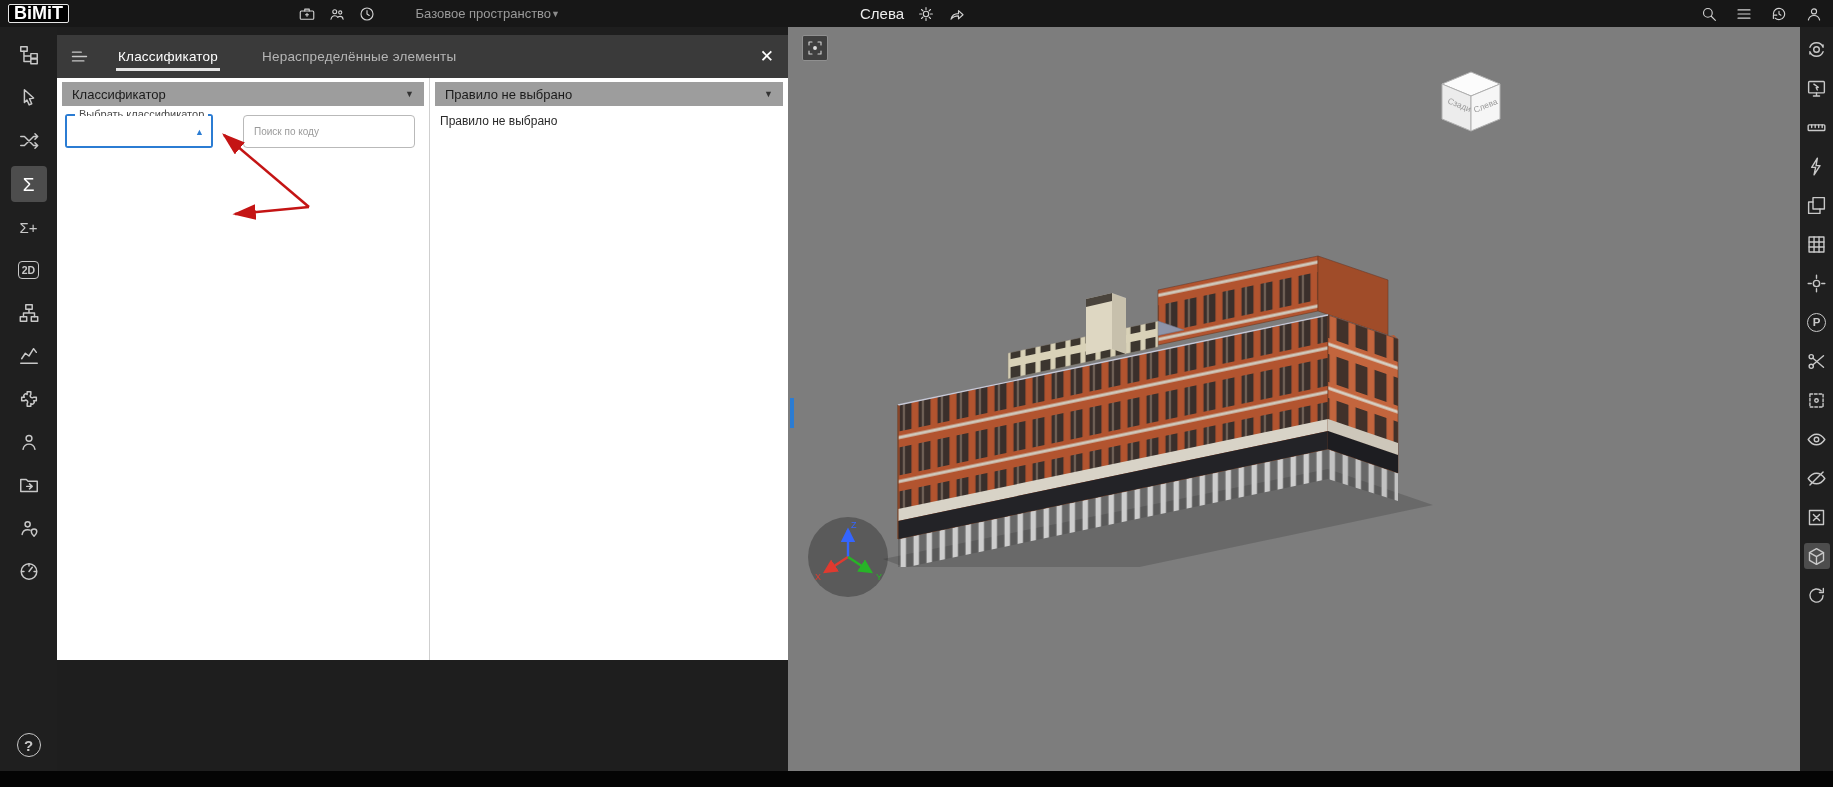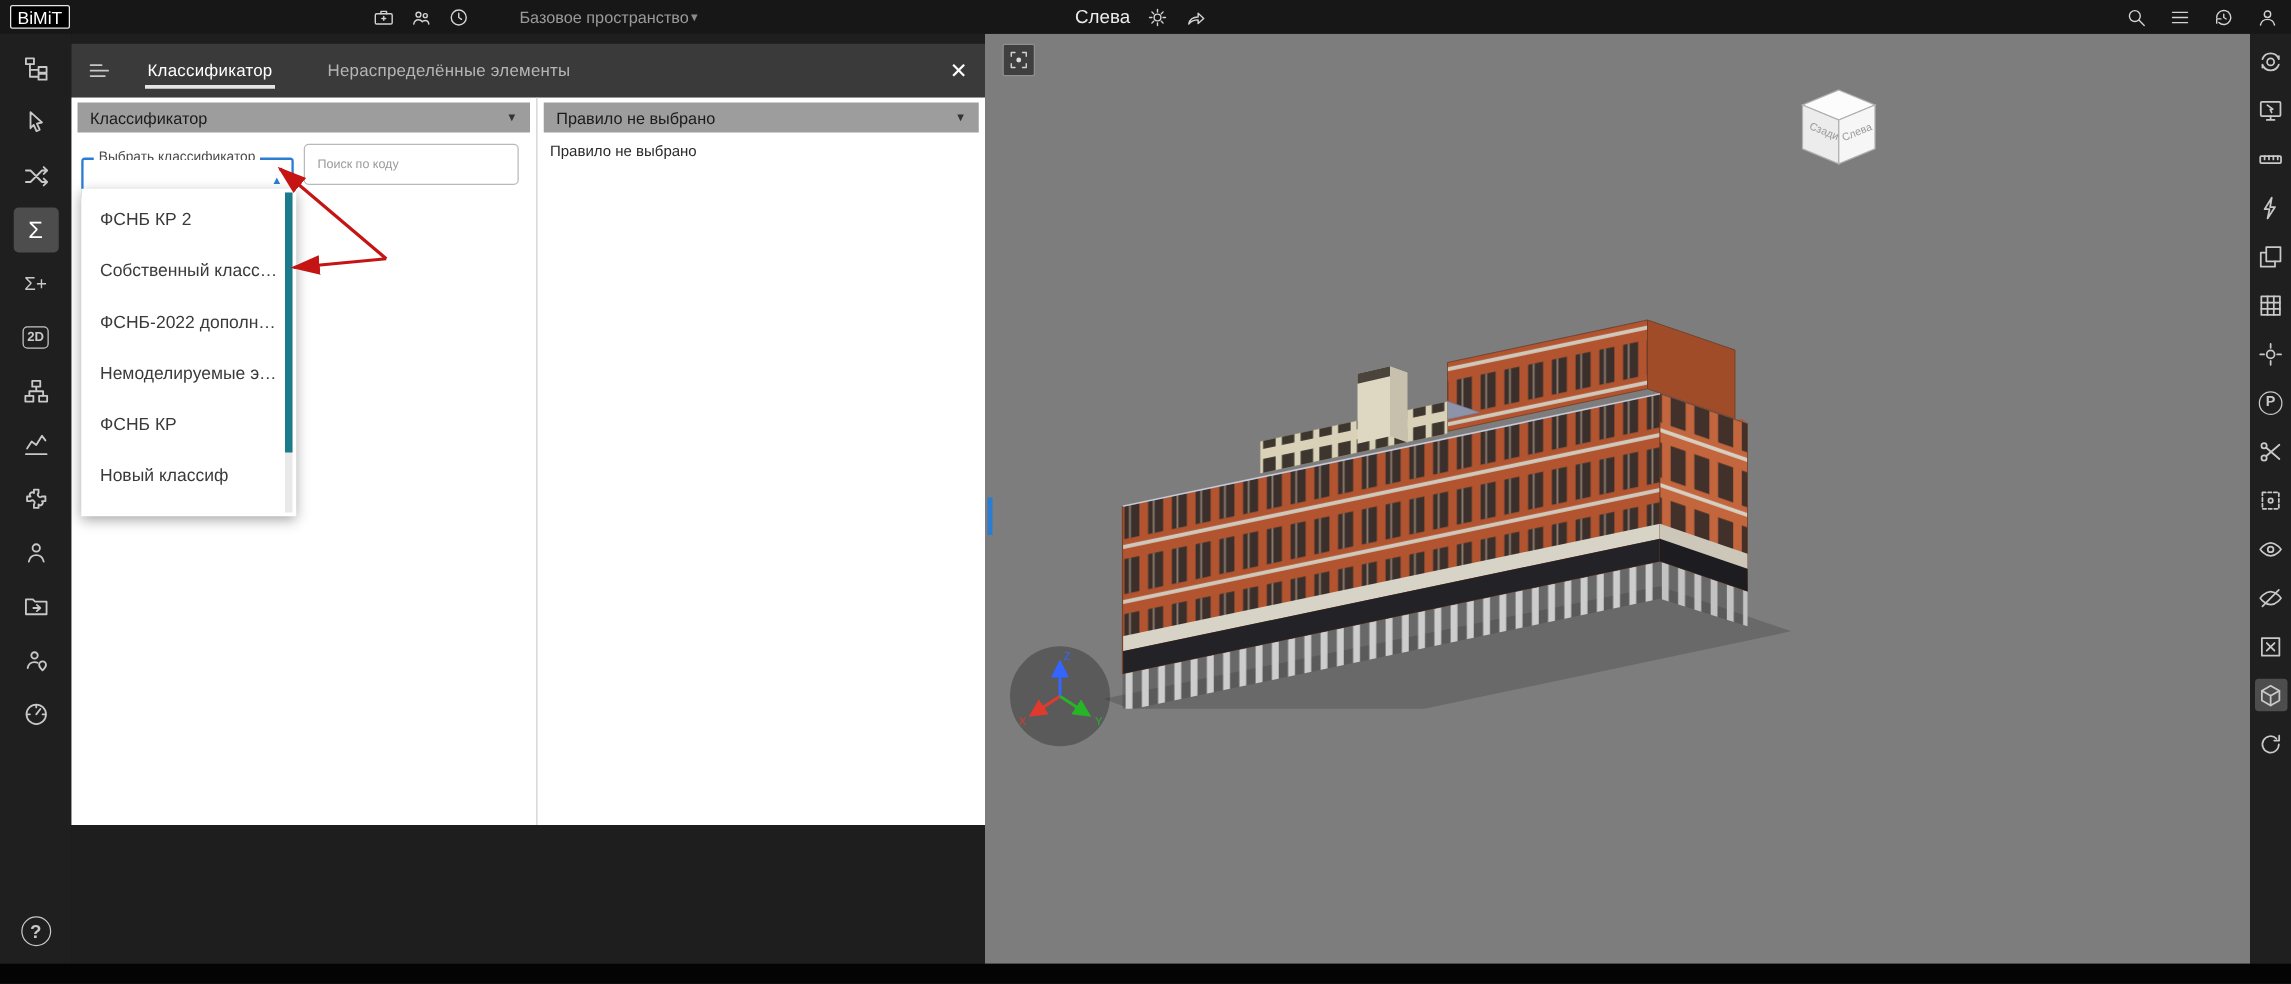--- a/index.html
+++ b/index.html
@@ -2,21 +2,21 @@
 <html><head>
 <meta charset="utf-8">
 <style>
   *{margin:0;padding:0;box-sizing:border-box}
   html,body{background:#0c0c0c;font-family:"Liberation Sans",sans-serif;-webkit-user-select:none;user-select:none}
   #app{position:relative;width:1833px;height:787px;background:#1e1e1e;overflow:hidden}
 
   
   #topbar{position:absolute;left:0;top:0;width:1833px;height:27px;background:#171717;z-index:30}
   .logo{position:absolute;left:8px;top:4px;height:19px;border:1px solid #e6e6e6;border-radius:2px;
-        color:#fff;font-size:14px;font-weight:normal;display:flex;align-items:center;padding:0 5px;background:#000}
+        color:#fff;font-size:18px;font-weight:bold;display:flex;align-items:center;padding:0 5px;background:#000}
   .tb-group{position:absolute;left:298px;top:0;height:27px;display:flex;align-items:center;gap:12px}
   .tbi{background:none;border:none;display:flex;align-items:center;justify-content:center;cursor:pointer;padding:0}
   .workspace{position:absolute;left:388px;top:0;height:27px;width:172px;display:flex;align-items:center;
              justify-content:flex-end;color:#9a9a9a;font-size:13px;cursor:pointer}
   .workspace .chev{font-size:9px;color:#8b8b8b}
   .title-group{position:absolute;left:860px;top:0;height:27px;display:flex;align-items:center;gap:13px}
   .apptitle{color:#ececec;font-size:15px}
   .tb-right{position:absolute;right:10px;top:0;height:27px;display:flex;align-items:center;gap:17px}
 
   
@@ -55,21 +55,21 @@
   .tab.active::after{content:"";position:absolute;left:20px;right:20px;bottom:7px;height:3px;background:#e4e4e4}
   .tab-close{margin-left:auto;margin-right:14px;background:none;border:none;color:#fff;font-size:17px;cursor:pointer}
 
   .panes{position:absolute;left:0;top:51px;width:731px;height:582px;background:#fff;display:flex}
   .pane-left{position:relative;width:373px;border-right:1px solid #cfcfcf}
   .pane-right{position:relative;flex:1}
   .pane-hdr{position:absolute;left:5px;right:5px;top:4px;height:24px;background:#9d9d9d;display:flex;align-items:center;
             padding:0 10px;font-size:13px;color:#1b1b1b;cursor:pointer}
   .pane-hdr .chev{margin-left:auto;font-size:9px;color:#333}
 
-  .sel{position:absolute;left:8px;top:48px;width:170px;height:34px;border:2px solid #2b7cd3;border-radius:3px;background:#fff}
+  .sel{position:absolute;left:8px;top:36px;width:148px;height:34px;border:2px solid #2b7cd3;border-radius:3px;background:#fff}
   .sel input{position:absolute;inset:0;border:none;outline:none;width:100%;height:100%;padding:0 22px 0 8px;font-size:13px}
   .sel-label{position:absolute;left:8px;top:-8px;background:#fff;padding:0 4px;font-size:11px;color:#4a4a4a;white-space:nowrap}
   .sel-caret{position:absolute;right:7px;top:11px;font-size:9px;color:#2b7cd3}
 
   .search{position:absolute;left:186px;top:37px;width:172px;height:33px;border:1px solid #b9b9b9;border-radius:4px;
           font-size:10px;color:#333;padding:0 10px;outline:none}
   .search::placeholder{color:#9a9a9a}
 
   .dd{position:absolute;left:8px;top:73px;width:172px;height:262px;background:#fff;
       box-shadow:0 3px 10px rgba(0,0,0,.35);z-index:4;padding-top:3px}
@@ -274,30 +274,20 @@
         </div>
 
         <div class="sel">
           <span class="sel-label">Выбрать классификатор</span>
           <input value="" style="">
           <span class="sel-caret">▲</span>
         </div>
 
         <input class="search" placeholder="Поиск по коду" style="">
 
-        <div class="dd">
-          <div class="dd-item">ФСНБ КР 2</div>
-          <div class="dd-item">Собственный класс…</div>
-          <div class="dd-item">ФСНБ-2022 дополн…</div>
-          <div class="dd-item">Немоделируемые э…</div>
-          <div class="dd-item">ФСНБ КР</div>
-          <div class="dd-item">Новый классиф</div>
-          <div class="dd-track"></div>
-          <div class="dd-thumb"></div>
-        </div>
 
         <svg class="annot" width="373" height="582">
           <defs>
             <marker id="ah" markerWidth="10" markerHeight="8" refX="8" refY="3" orient="auto">
               <path d="M0 0L9 3L0 6z" fill="#c41414"></path>
             </marker>
           </defs>
           <line x1="252" y1="129" x2="167" y2="57" stroke="#c41414" stroke-width="2.6" marker-end="url(#ah)"></line>
           <line x1="252" y1="129" x2="178" y2="136" stroke="#c41414" stroke-width="2.6" marker-end="url(#ah)"></line>
         </svg>

